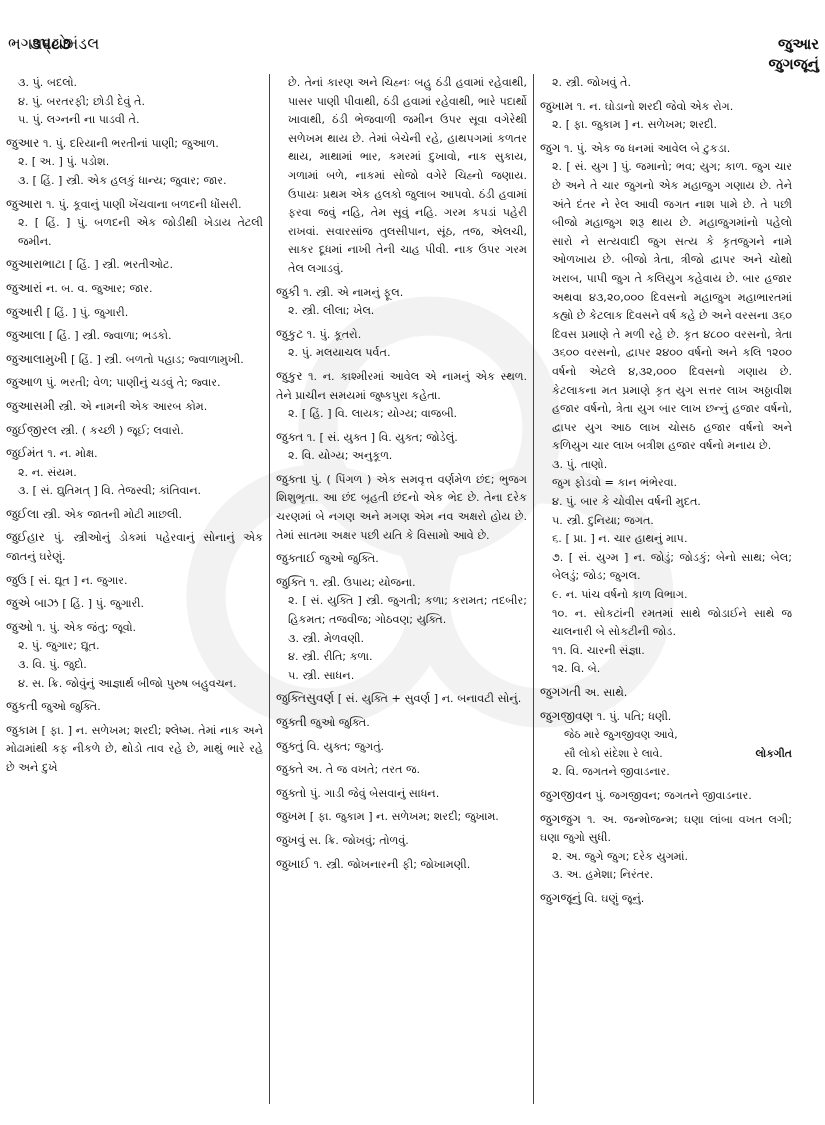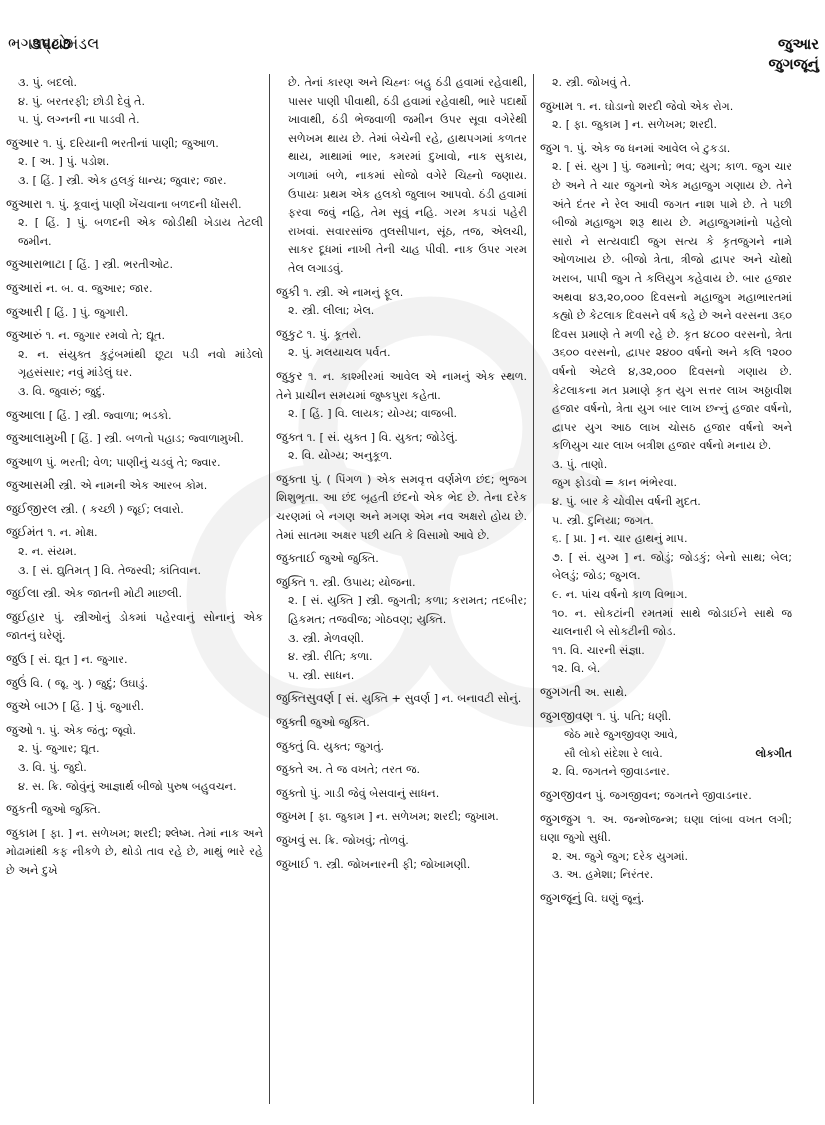--- a/index.html
+++ b/index.html
@@ -80,25 +80,20 @@
       <div class="entry">
         <div><span class="hw">જુઆરાભાટા</span> <span>[ હિં. ] સ્ત્રી. ભરતીઓટ.</span></div>
       </div>
       <div class="entry">
         <div><span class="hw">જુઆરાં</span> <span>ન. બ. વ. જુઆર; જાર.</span></div>
       </div>
       <div class="entry">
         <div><span class="hw">જુઆરી</span> <span>[ હિં. ] પું. જુગારી.</span></div>
       </div>
       <div class="entry">
-        <div><span class="hw">જુઆરું</span> <span>૧. ન. જુગાર રમવો તે; દ્યૂત.</span></div>
-        <span class="sense">૨. ન. સંયુક્ત કુટુંબમાંથી છૂટા પડી નવો માંડેલો ગૃહસંસાર; નવું માંડેલું ઘર.</span>
-        <span class="sense">૩. વિ. જુવારું; જુદું.</span>
-      </div>
-      <div class="entry">
         <div><span class="hw">જુઆલા</span> <span>[ હિં. ] સ્ત્રી. જ્વાળા; ભડકો.</span></div>
       </div>
       <div class="entry">
         <div><span class="hw">જુઆલામુખી</span> <span>[ હિં. ] સ્ત્રી. બળતો પહાડ; જ્વાળામુખી.</span></div>
       </div>
       <div class="entry">
         <div><span class="hw">જુઆળ</span> <span>પું. ભરતી; વેળ; પાણીનું ચડવું તે; જ્વાર.</span></div>
       </div>
       <div class="entry">
         <div><span class="hw">જુઆસમી</span> <span>સ્ત્રી. એ નામની એક આરબ કોમ.</span></div>
@@ -112,23 +107,20 @@
         <span class="sense">૩. [ સં. દ્યુતિમત્ ] વિ. તેજસ્વી; કાંતિવાન.</span>
       </div>
       <div class="entry">
         <div><span class="hw">જુઈલા</span> <span>સ્ત્રી. એક જાતની મોટી માછલી.</span></div>
       </div>
       <div class="entry">
         <div><span class="hw">જુઈહાર</span> <span>પું. સ્ત્રીઓનું ડોકમાં પહેરવાનું સોનાનું એક જાતનું ઘરેણું.</span></div>
       </div>
       <div class="entry">
         <div><span class="hw">જુઉ</span> <span>[ સં. દ્યૂત ] ન. જુગાર.</span></div>
-      </div>
-      <div class="entry">
-        <div><span class="hw">જુઉં</span> <span>વિ. ( જૂ. ગુ. ) જુદું; ઉઘાડું.</span></div>
       </div>
       <div class="entry">
         <div><span class="hw">જુએ બાઝ</span> <span>[ હિં. ] પું. જુગારી.</span></div>
       </div>
       <div class="entry">
         <div><span class="hw">જુઓ</span> <span>૧. પું. એક જંતુ; જૂવો.</span></div>
         <span class="sense">૨. પું. જુગાર; દ્યૂત.</span>
         <span class="sense">૩. વિ. પું. જુદો.</span>
         <span class="sense">૪. સ. ક્રિ. જોવુંનું આજ્ઞાર્થ બીજો પુરુષ બહુવચન.</span>
       </div>

